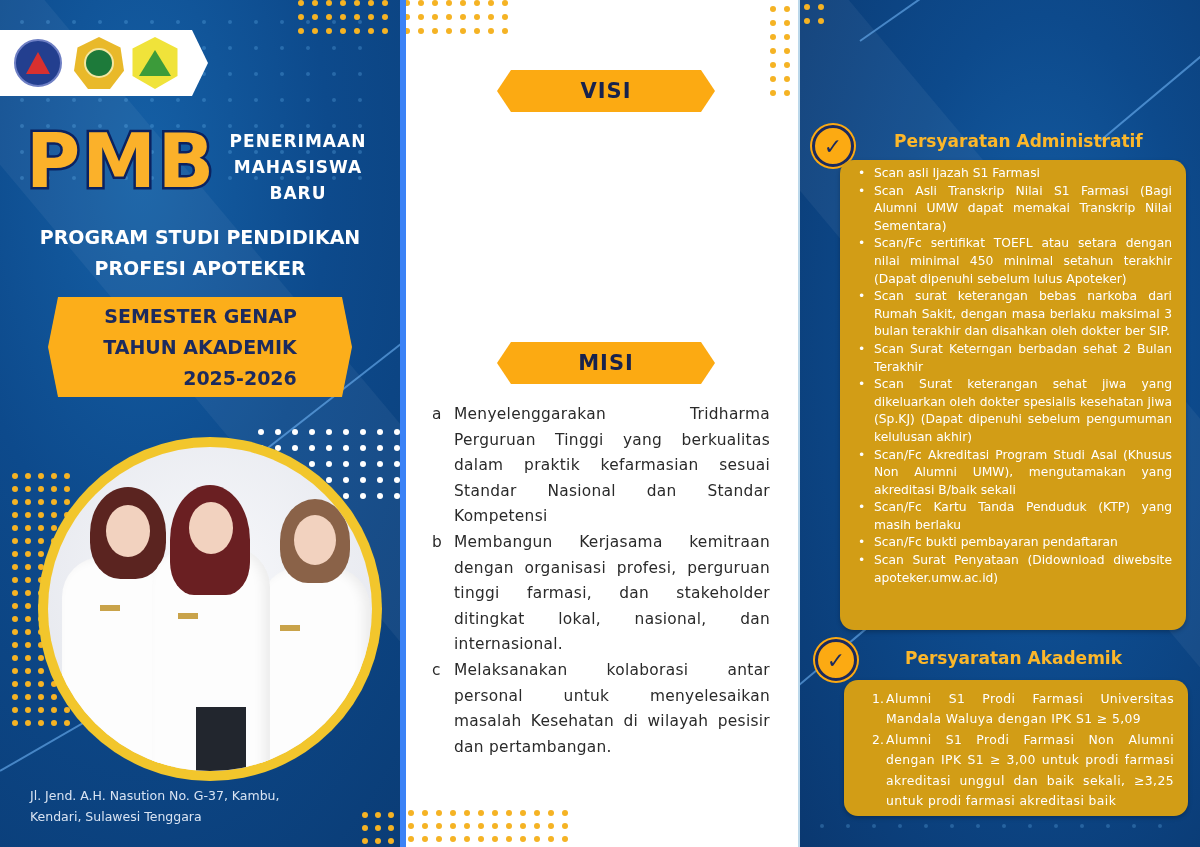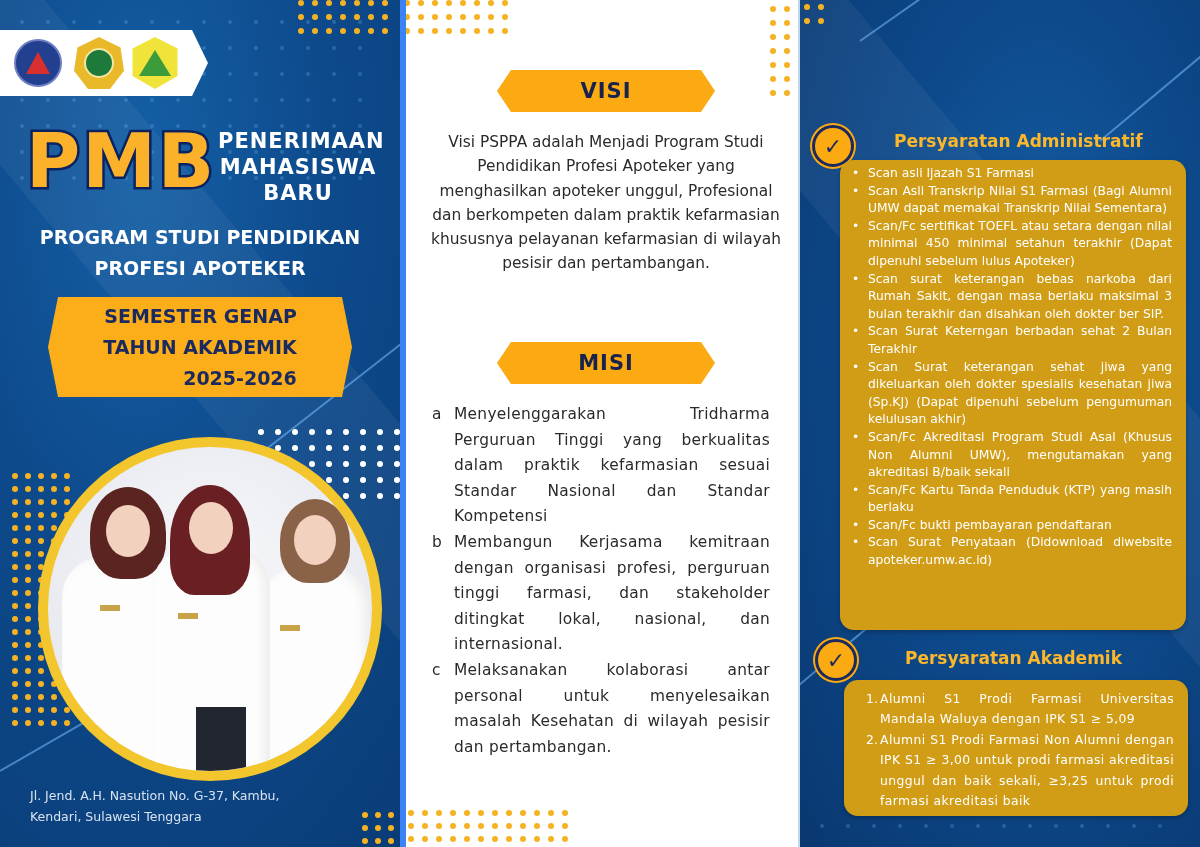--- a/index.html
+++ b/index.html
@@ -32,21 +32,21 @@
   .logo-1 { left: 14px; border-radius: 50%; background: #233f8f; border: 2px solid #6e7fc4; width: 48px; height: 48px; top: 9px; }
   .logo-1 .tri { width: 0; height: 0; border-left: 12px solid transparent; border-right: 12px solid transparent; border-bottom: 22px solid #d8302f; }
   .logo-2 { left: 74px; background: #e9b92a; clip-path: polygon(50% 0, 93% 20%, 100% 65%, 72% 100%, 28% 100%, 0 65%, 7% 20%); }
   .logo-2 .in { width: 30px; height: 30px; border-radius: 50%; background: #1d7a3a; border: 2px solid #f3e6a0; }
   .logo-3 { left: 130px; background: #f0e33a; clip-path: polygon(50% 0, 95% 22%, 95% 75%, 50% 100%, 5% 75%, 5% 22%); }
   .logo-3 .tri { width: 0; height: 0; border-left: 16px solid transparent; border-right: 16px solid transparent; border-bottom: 26px solid #3c9b3a; }
 
   .pmb { position: absolute; left: 26px; top: 124px; font-family: "DejaVu Sans", sans-serif; font-weight: 900; font-size: 74px;
     color: #fbb12a; letter-spacing: 2px; -webkit-text-stroke: 5px #0b2260; paint-order: stroke fill; line-height: 1; }
   .pmb-sub { position: absolute; left: 218px; top: 128px; width: 160px; text-align: center; color: #ffffff;
-    font-weight: bold; font-size: 21px; line-height: 26px; letter-spacing: 1px; }
+    font-weight: bold; font-size: 17px; line-height: 26px; letter-spacing: 1px; }
   .prog { position: absolute; left: 0; top: 222px; width: 400px; text-align: center; color: #ffffff;
     font-weight: bold; font-size: 19px; line-height: 31px; }
   .sem-box { position: absolute; left: 48px; top: 297px; width: 304px; height: 100px; background: #fcae1a;
     clip-path: polygon(10px 0, 294px 0, 304px 50%, 294px 100%, 10px 100%, 0 50%); display: flex; align-items: center; justify-content: center; text-align: right; }
   .sem-box span { display: block; font-weight: bold; font-size: 19px; line-height: 31px; color: #1b2a5e; white-space: pre-line; }
 
   .photo-ring { position: absolute; left: 38px; top: 437px; width: 344px; height: 344px; border-radius: 50%; background: #f2c62c; }
   .photo { position: absolute; left: 48px; top: 447px; width: 324px; height: 324px; border-radius: 50%;
     background: radial-gradient(circle at 50% 40%, #f7f8fb 0%, #e6e8ee 80%); overflow: hidden; }
   .hijab { position: absolute; border-radius: 50% 50% 40% 40%; }
@@ -67,21 +67,21 @@
   .misi-list .mk { width: 22px; flex: 0 0 22px; }
   .misi-list .mt { flex: 1; text-align: justify; letter-spacing: 0.3px; }
 
   
   .syarat { position: absolute; left: 0; top: 38px; width: 326px; height: 72px; background: #fcaa12;
     clip-path: polygon(0 0, 310px 0, 326px 50%, 310px 100%, 0 100%); }
   .syarat span { position: absolute; left: 78px; top: 8px; font-weight: 900; font-size: 20px; line-height: 28px; color: #1b2a5e; letter-spacing: 1px; white-space: pre-line; }
   .check { position: absolute; width: 42px; height: 42px; border-radius: 50%; background: #fcaa12; border: 3px solid #1b2a5e;
     box-shadow: 0 0 0 2px #fcaa12; display: flex; align-items: center; justify-content: center; color: #1b2a5e; font-weight: 900; font-size: 22px; }
   .sec-title { position: absolute; color: #fcb72a; font-weight: bold; font-size: 17px; margin-left: 32px; }
-  .box { position: absolute; background: #d29d16; border-radius: 14px; box-shadow: 0 2px 4px rgba(0,0,0,0.25); }
+  .box { position: absolute; background: #d29d16; border-radius: 14px; box-shadow: 0 2px 4px rgba(0,0,0,0.25); padding-left: 6px; }
   .adm-list { list-style: none; padding: 5px 14px 0 10px; }
   .adm-list li { position: relative; padding-left: 18px; color: #ffffff; font-size: 12.3px; line-height: 17.6px; text-align: justify; }
   .adm-list li::before { content: "•"; position: absolute; left: 2px; top: 0; }
   .aka-list { list-style: none; padding: 9px 14px 0 22px; }
   .aka-list li { display: flex; color: #ffffff; font-size: 12.4px; line-height: 20.4px; }
   .aka-list .ak { width: 14px; flex: 0 0 14px; }
   .aka-list .at { flex: 1; text-align: justify; letter-spacing: 0.4px; }
 </style>
 </head>
 <body>
@@ -472,21 +472,20 @@
       <div class="dot y"></div>
       <div class="dot y"></div>
     <div class="dot y"></div>
       <div class="dot y"></div>
       <div class="dot y"></div>
   </div>
 
   <div class="ribbon" style="top:70px;">
     <span>VISI</span>
   </div>
-  <div class="visi-text">Visi PSPPA adalah Menjadi Program Studi Pendidikan Profesi Apoteker yang menghasilkan apoteker unggul, Profesional dan berkompeten dalam praktik kefarmasian khususnya pelayanan kefarmasian di wilayah pesisir dan pertambangan.</div>
 
   <div class="ribbon" style="top:342px;">
     <span>MISI</span>
   </div>
   <ul class="misi-list">
     <li>
       <span class="mk">a</span>
       <span class="mt">Menyelenggarakan Tridharma Perguruan Tinggi yang berkualitas dalam praktik kefarmasian sesuai Standar Nasional dan Standar Kompetensi</span>
     </li>
     <li>

